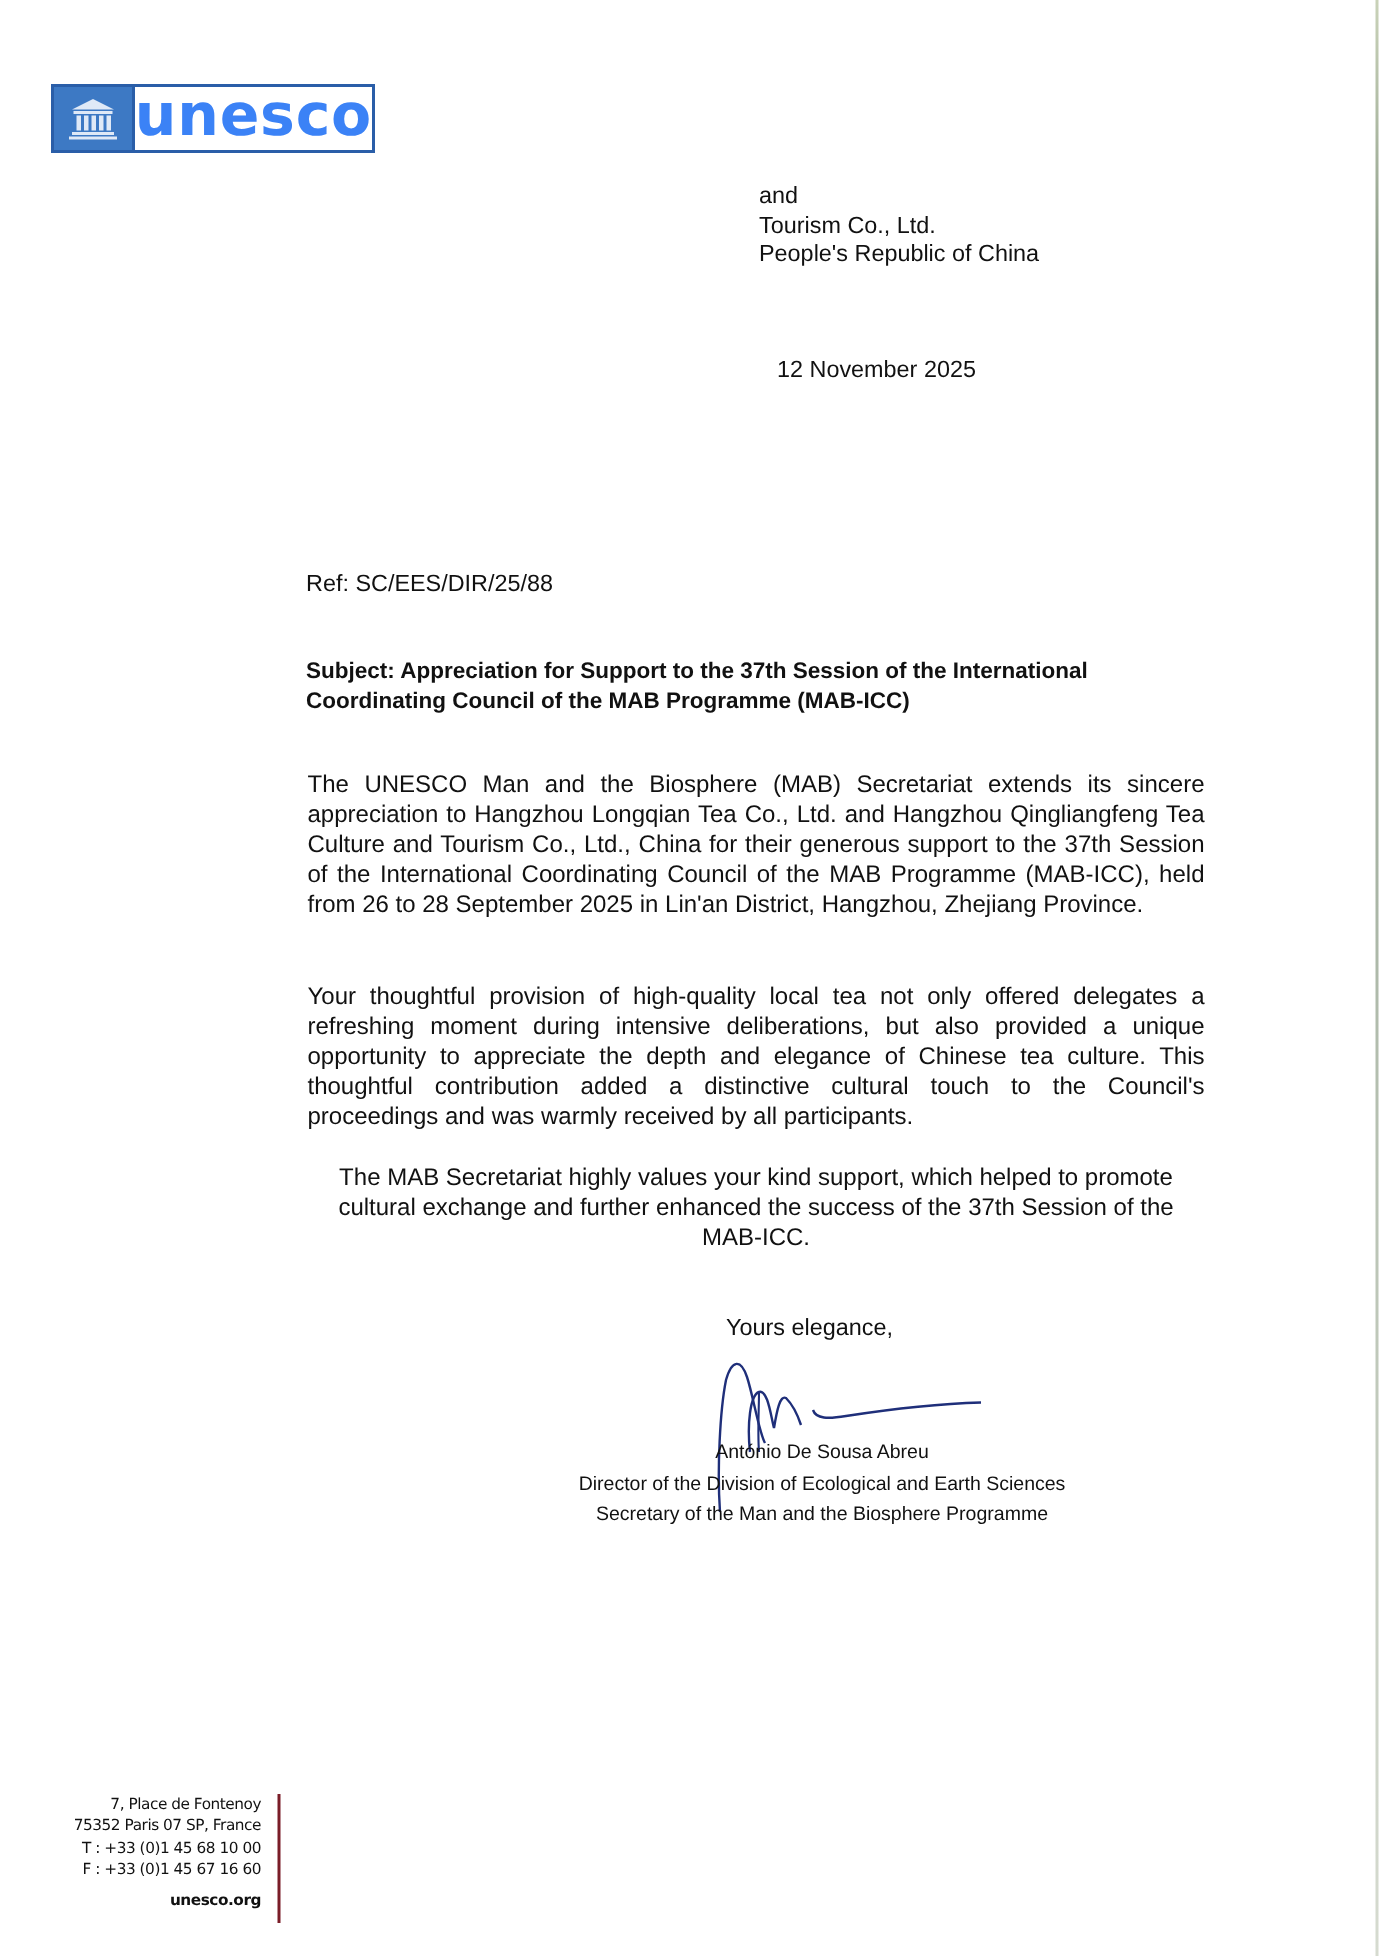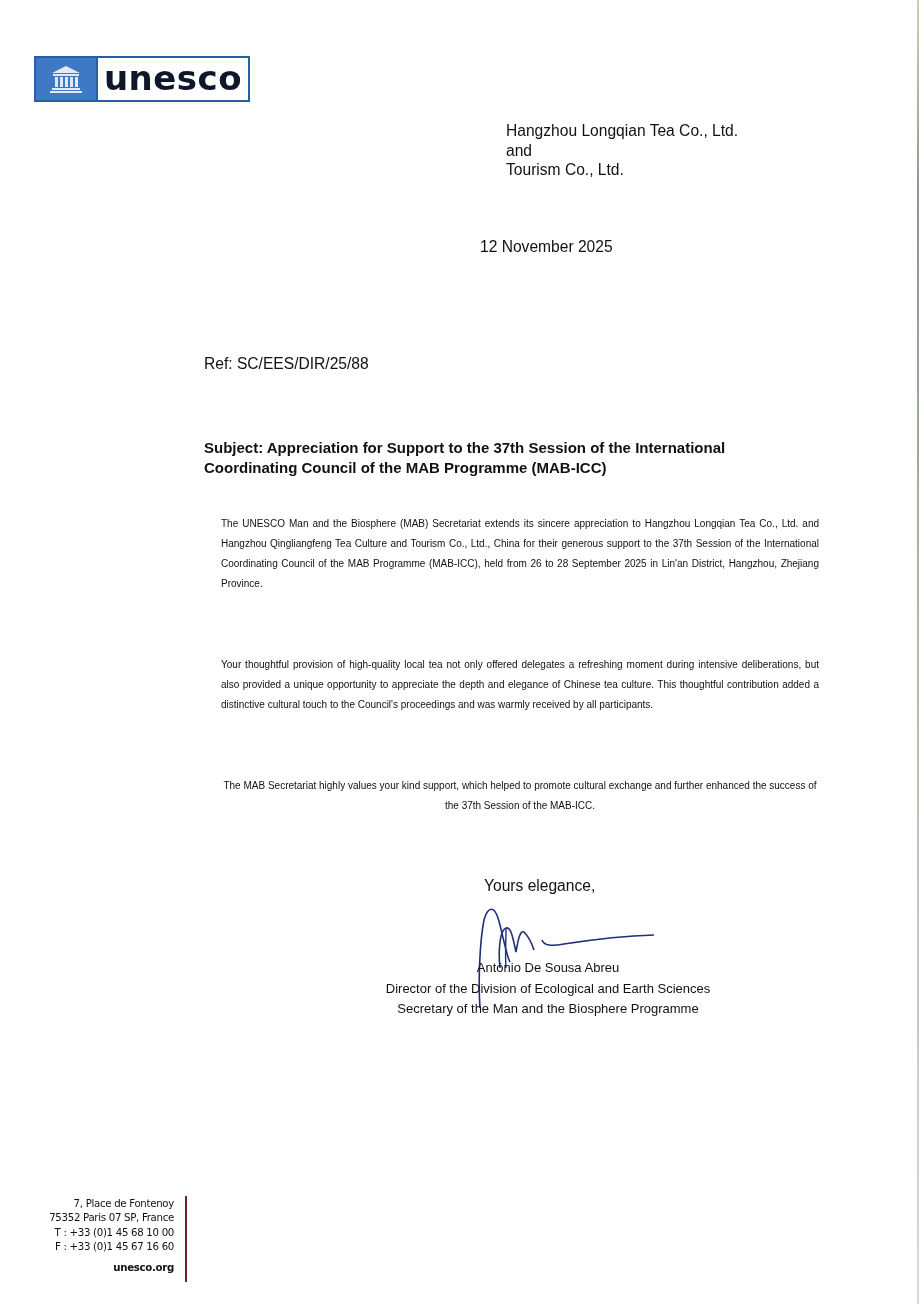--- a/index.html
+++ b/index.html
@@ -16,37 +16,37 @@
     .logo {
       position: absolute; left: 34px; top: 56px; width: 216px; height: 46px;
       border: 2px solid #2a5ea8; box-sizing: border-box; display: flex; background: #fff;
     }
     .logo-emblem {
       width: 60px; height: 100%; background: #3d79c4; display: flex; align-items: center; justify-content: center;
       border-right: 2px solid #2a5ea8;
     }
     .logo-word {
       flex: 1; display: flex; align-items: center; justify-content: center;
-      color: #0f172a; font-weight: bold; font-size: 34px; letter-spacing: 0.5px;
+      color: #3b82f6; font-weight: bold; font-size: 39px; letter-spacing: 0.5px;
       font-family: "DejaVu Sans", sans-serif; padding-bottom: 3px;
     }
     
     .addr {
       position: absolute; left: 506px; top: 121px; font-size: 15.6px; line-height: 19.5px;
     }
     .addr div { white-space: nowrap; }
-    .date { position: absolute; left: 480px; top: 238px; font-size: 15.6px; }
-    .ref { position: absolute; left: 204px; top: 355px; font-size: 15.6px; }
+    .date { position: absolute; left: 518px; top: 238px; font-size: 15.6px; }
+    .ref { position: absolute; left: 204px; top: 381px; font-size: 15.6px; }
     .subject {
       position: absolute; left: 204px; top: 438px; width: 610px;
       font-size: 15px; line-height: 19.5px; font-weight: bold;
     }
     .para {
-      position: absolute; left: 221px; width: 598px;
-      font-size: 10px; line-height: 20px; text-align: justify;
+      position: absolute; left: 205px; width: 598px;
+      font-size: 16px; line-height: 20px; text-align: justify;
     }
     .p1 { top: 514px; }
     .p2 { top: 655px; }
     .p3 { top: 776px; text-align: center; }
     .closing { position: absolute; left: 484px; top: 877px; font-size: 15.6px; }
     .sig-svg { position: absolute; left: 440px; top: 900px; }
     .signer {
       position: absolute; left: 300px; top: 958px; width: 496px; text-align: center;
       font-size: 13px; line-height: 20.5px;
     }
@@ -78,23 +78,23 @@
       <rect x="21" y="13" width="3" height="10" fill="#dfe9f7"></rect>
       <rect x="26" y="13" width="3" height="10" fill="#dfe9f7"></rect>
       <rect x="3" y="24" width="28" height="2" fill="#dfe9f7"></rect>
       <rect x="1" y="27" width="32" height="2" fill="#dfe9f7"></rect>
     </svg>
   </div>
   <div class="logo-word">unesco</div>
 </div>
 
 <div class="addr">
-  <div>Hangzhou Longqian Tea Co., Ltd.</div>
   <div>and</div>
   <div>Tourism Co., Ltd.</div>
+  <div>People's Republic of China</div>
 </div>
 <div class="date">12 November 2025</div>
 
 <div class="ref">Ref: SC/EES/DIR/25/88</div>
 
 <div class="subject">Subject: Appreciation for Support to the 37th Session of the International Coordinating Council of the MAB Programme (MAB-ICC)</div>
 
 <div class="para p1">The UNESCO Man and the Biosphere (MAB) Secretariat extends its sincere appreciation to Hangzhou Longqian Tea Co., Ltd. and Hangzhou Qingliangfeng Tea Culture and Tourism Co., Ltd., China for their generous support to the 37th Session of the International Coordinating Council of the MAB Programme (MAB-ICC), held from 26 to 28 September 2025 in Lin'an District, Hangzhou, Zhejiang Province.</div>
 <div class="para p2">Your thoughtful provision of high-quality local tea not only offered delegates a refreshing moment during intensive deliberations, but also provided a unique opportunity to appreciate the depth and elegance of Chinese tea culture. This thoughtful contribution added a distinctive cultural touch to the Council's proceedings and was warmly received by all participants.</div>
 <div class="para p3">The MAB Secretariat highly values your kind support, which helped to promote cultural exchange and further enhanced the success of the 37th Session of the MAB-ICC.</div>

